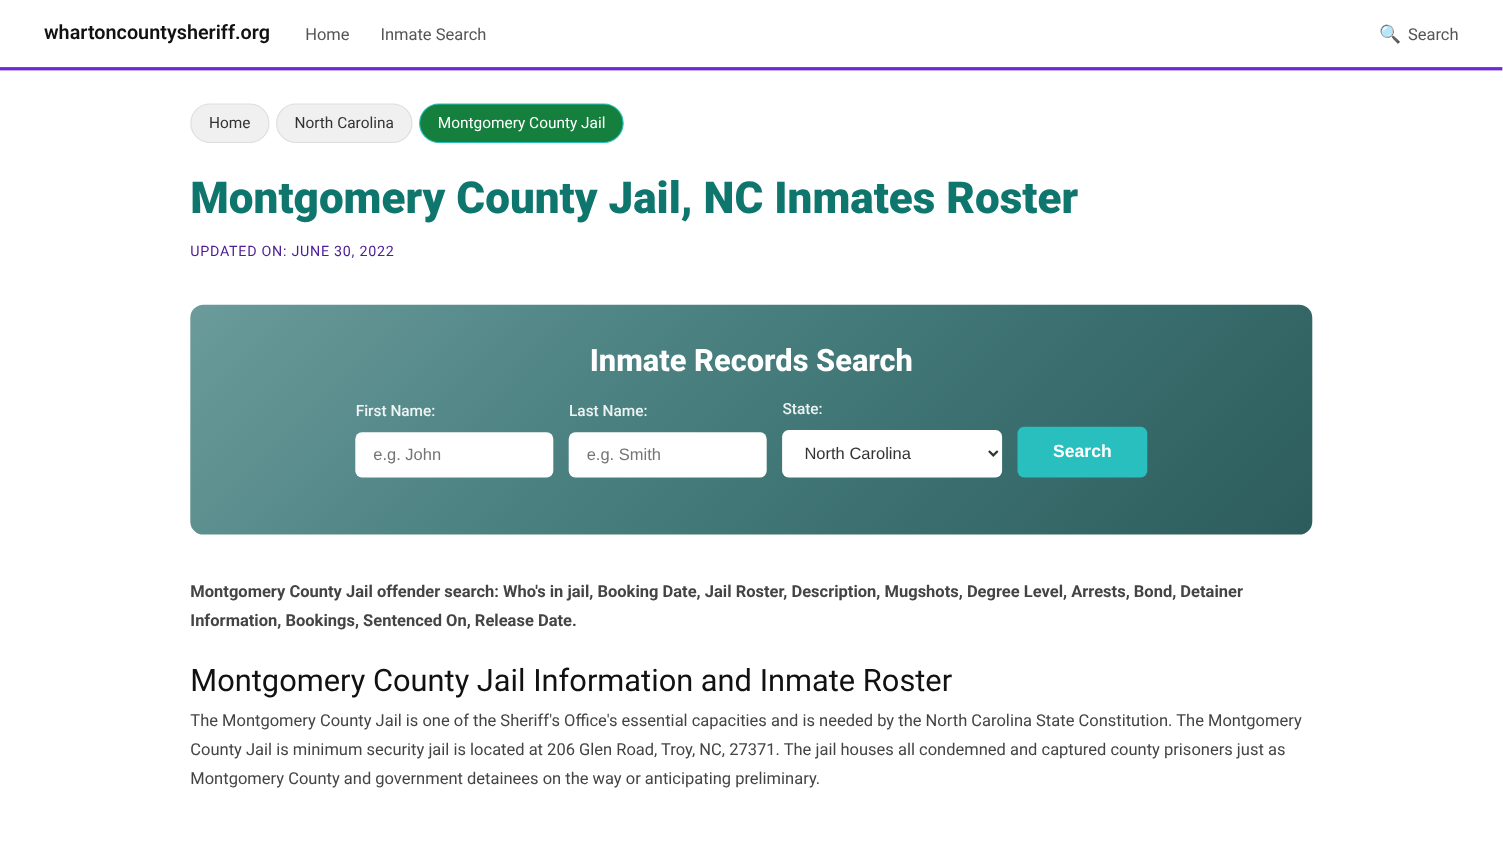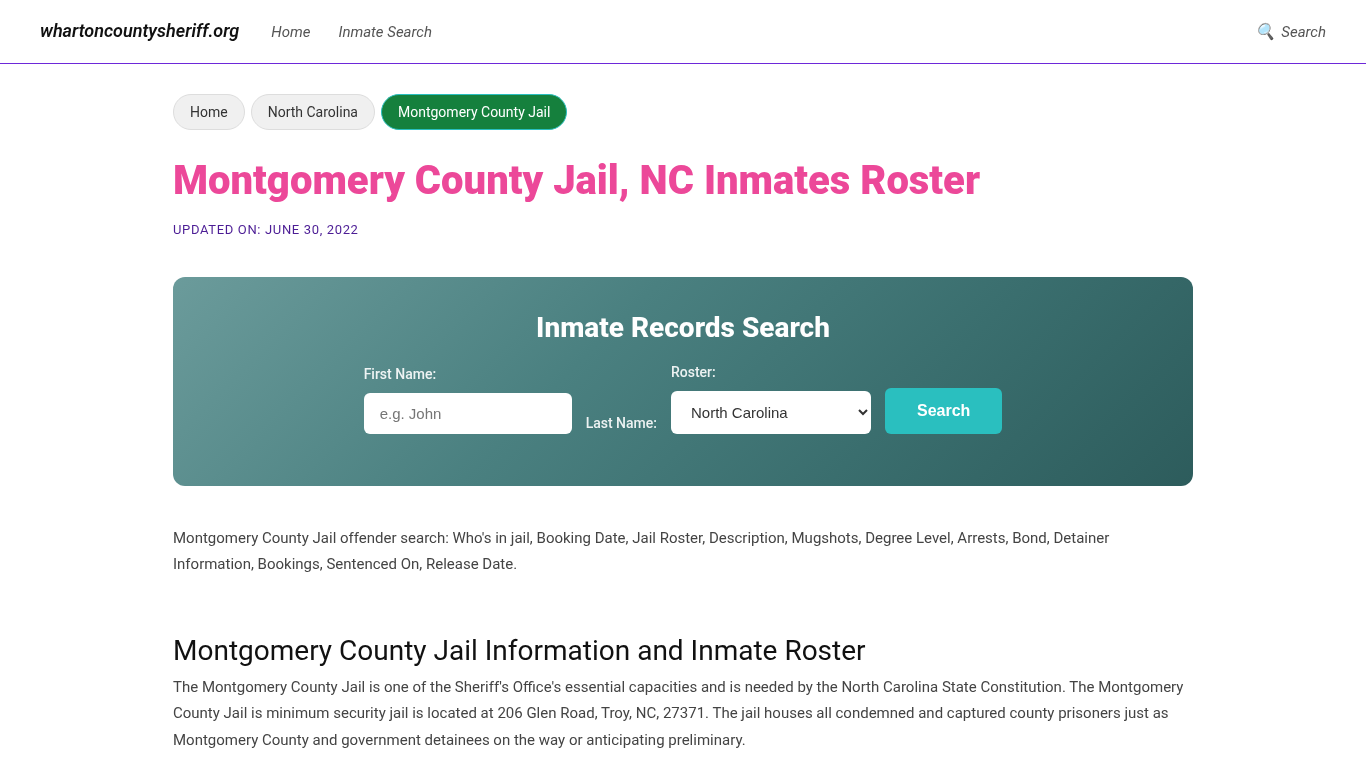--- a/index.html
+++ b/index.html
@@ -12,27 +12,26 @@
       font-family: -apple-system, BlinkMacSystemFont, 'Segoe UI', Roboto, sans-serif;
       background: #fff;
       color: #333;
       font-size: 16px;
       line-height: 1.6;
     }
 
     
     .navbar {
       background: #fff;
-      border-bottom: 1px solid #6d28d9;
+      border-bottom: 3px solid #6d28d9;
       padding: 0 40px;
       display: flex;
       align-items: center;
       height: 64px;
       gap: 32px;
-      font-style: italic;
     }
 
     .navbar-brand {
       font-size: 18px;
       font-weight: 600;
       color: #111;
       text-decoration: none;
       white-space: nowrap;
     }
 
@@ -93,21 +92,21 @@
     .breadcrumb-item.active {
       background: #15803d;
       color: #fff;
       border-color: #2abfbf;
     }
 
     
     .page-title {
       font-size: 40px;
       font-weight: 900;
-      color: #ec4899;
+      color: #0f766e;
       line-height: 1.15;
       margin-bottom: 16px;
     }
 
     
     .updated-on {
       font-size: 13px;
       color: #4c1d95;
       text-transform: uppercase;
       letter-spacing: 0.05em;
@@ -151,21 +150,21 @@
       gap: 8px;
     }
 
     .form-label {
       font-size: 14px;
       color: rgba(255,255,255,0.9);
       font-weight: 500;
     }
 
     .form-input {
-      width: 208px;
+      width: 180px;
       padding: 12px 16px;
       border-radius: 6px;
       border: none;
       font-size: 15px;
       color: #aaa;
       background: #fff;
       outline: none;
     }
 
     .form-select {
@@ -192,21 +191,22 @@
       cursor: pointer;
       white-space: nowrap;
       height: 46px;
     }
 
     
     .description-text {
       font-size: 15px;
       color: #444;
       line-height: 1.7;
-      margin-bottom: 52px;
+      margin-bottom: 20px;
+      font-weight: bold;
     }
 
     
     .section-heading {
       font-size: 28px;
       font-weight: 400;
       color: #111;
     }
 
     
@@ -246,23 +246,24 @@
   <div class="search-card">
     <h2 class="search-card-title">Inmate Records Search</h2>
 
     <div class="search-form">
       <div class="form-group">
         <label class="form-label">First Name:</label>
         <input class="form-input" type="text" placeholder="e.g. John" style="">
       </div>
       <div class="form-group">
         <label class="form-label">Last Name:</label>
+        <input class="form-input" type="text" placeholder="e.g. Smith" style="">
       </div>
       <div class="form-group">
-        <label class="form-label">Roster:</label>
+        <label class="form-label">State:</label>
         <select class="form-select" id="state-select"><option value="North Carolina">North Carolina</option><option value="Alabama">Alabama</option><option value="Alaska">Alaska</option><option value="Arizona">Arizona</option><option value="Arkansas">Arkansas</option><option value="California">California</option><option value="Colorado">Colorado</option><option value="Connecticut">Connecticut</option><option value="Delaware">Delaware</option><option value="Florida">Florida</option><option value="Georgia">Georgia</option><option value="Hawaii">Hawaii</option><option value="Idaho">Idaho</option><option value="Illinois">Illinois</option><option value="Indiana">Indiana</option><option value="Iowa">Iowa</option><option value="Kansas">Kansas</option><option value="Kentucky">Kentucky</option><option value="Louisiana">Louisiana</option><option value="Maine">Maine</option><option value="Maryland">Maryland</option><option value="Massachusetts">Massachusetts</option><option value="Michigan">Michigan</option><option value="Minnesota">Minnesota</option><option value="Mississippi">Mississippi</option><option value="Missouri">Missouri</option><option value="Montana">Montana</option><option value="Nebraska">Nebraska</option><option value="Nevada">Nevada</option><option value="New Hampshire">New Hampshire</option><option value="New Jersey">New Jersey</option><option value="New Mexico">New Mexico</option><option value="New York">New York</option><option value="Ohio">Ohio</option><option value="Oklahoma">Oklahoma</option><option value="Oregon">Oregon</option><option value="Pennsylvania">Pennsylvania</option><option value="Rhode Island">Rhode Island</option><option value="South Carolina">South Carolina</option><option value="South Dakota">South Dakota</option><option value="Tennessee">Tennessee</option><option value="Texas">Texas</option><option value="Utah">Utah</option><option value="Vermont">Vermont</option><option value="Virginia">Virginia</option><option value="Washington">Washington</option><option value="West Virginia">West Virginia</option><option value="Wisconsin">Wisconsin</option><option value="Wyoming">Wyoming</option></select>
       </div>
       <button class="search-button">Search</button>
     </div>
   </div>
 
   <p class="description-text">
     <span>Montgomery County Jail offender search: Who's in jail, Booking Date, Jail Roster, Description, Mugshots, Degree Level, Arrests, Bond, Detainer Information, Bookings, Sentenced On, Release Date.</span>
   </p>
 

